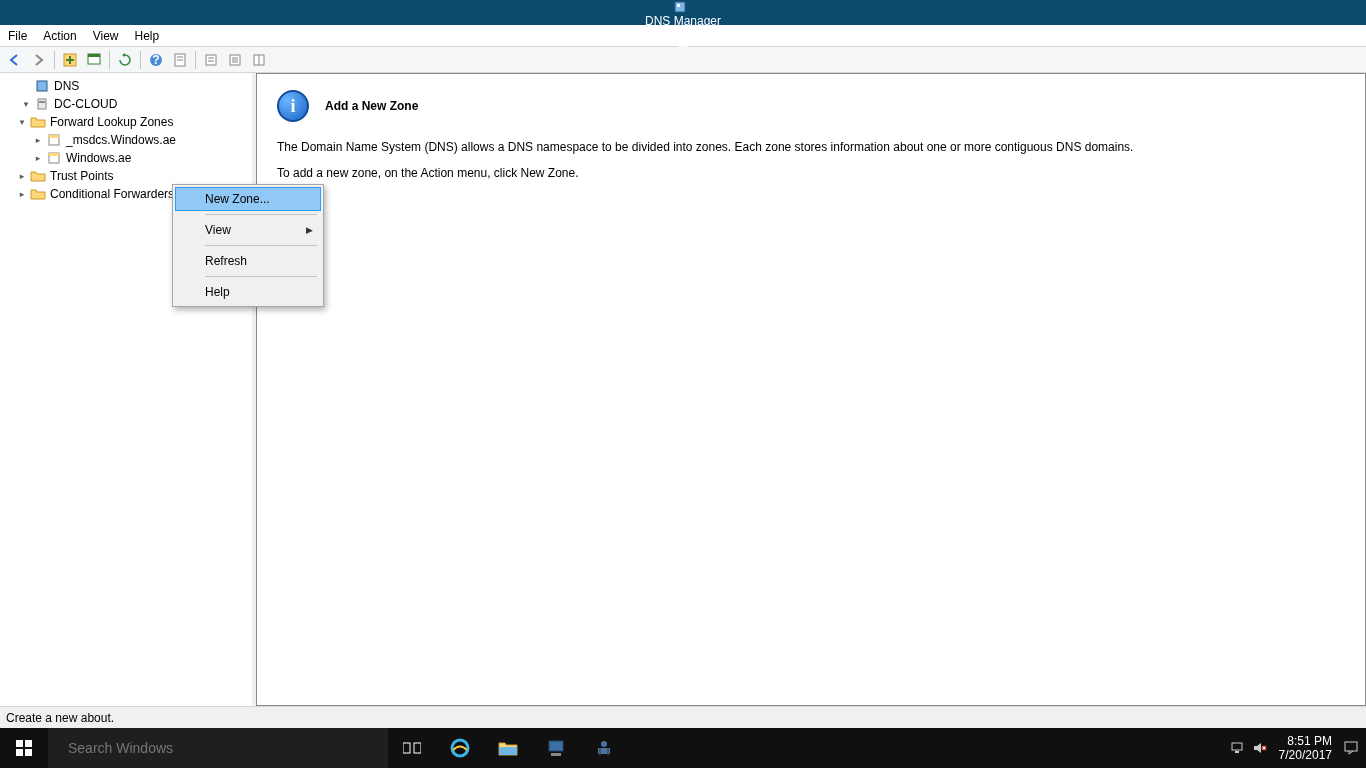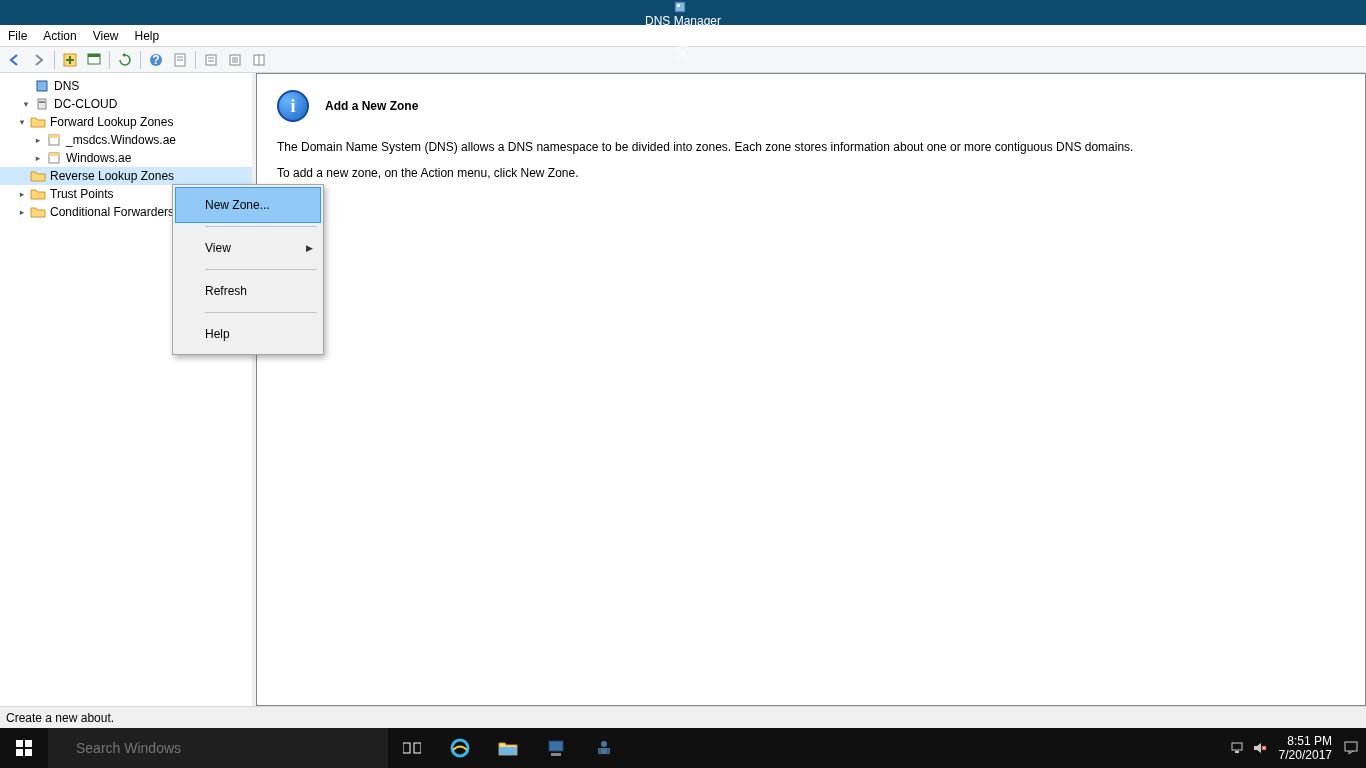--- a/index.html
+++ b/index.html
@@ -171,21 +171,21 @@
     left: 172px;
     top: 184px;
     width: 152px;
     background: #f0f0f0;
     border: 1px solid #a7a7a7;
     box-shadow: 2px 3px 6px rgba(0,0,0,0.3);
     z-index: 100;
     padding: 2px;
   }
   .cm-item {
-    height: 36px;
+    height: 24px;
     display: flex;
     align-items: center;
     padding: 0 24px 0 30px;
     position: relative;
   }
   .cm-item.hover {
     background: #90c8f6;
     border: 1px solid #3399ff;
     padding: 0 23px 0 29px;
   }
@@ -226,21 +226,21 @@
     align-items: center;
     justify-content: center;
     color: #fff;
   }
   .search-box {
     width: 340px;
     height: 40px;
     background: #1f1f1f;
     display: flex;
     align-items: center;
-    padding-left: 28px;
+    padding-left: 20px;
     color: #0ea5e9;
     border: none;
     outline: none;
     font-size: 14px;
   }
   .task-btn {
     width: 48px;
     height: 40px;
     display: flex;
     align-items: center;
@@ -426,29 +426,20 @@
     </div>
     <div class="tree-row indent-2">
       <span class="expander">▸</span>
       <span class="tree-icon">
           <svg width="14" height="14">
             <rect x="2" y="2" width="10" height="10" fill="#fff" stroke="#888"></rect>
             <rect x="2" y="2" width="10" height="3" fill="#ffd77a"></rect>
           </svg>
         </span>
       <span class="tree-label">Windows.ae</span>
-    </div>
-    <div class="tree-row indent-1 selected">
-      <span class="expander"></span>
-      <span class="tree-icon">
-          <svg width="16" height="12">
-            <path d="M1 2 L6 2 L7 4 L15 4 L15 11 L1 11 Z" fill="#ffd77a" stroke="#cc9a2a"></path>
-          </svg>
-        </span>
-      <span class="tree-label">Reverse Lookup Zones</span>
     </div>
     <div class="tree-row indent-1">
       <span class="expander">▸</span>
       <span class="tree-icon">
           <svg width="16" height="12">
             <path d="M1 2 L6 2 L7 4 L15 4 L15 11 L1 11 Z" fill="#ffd77a" stroke="#cc9a2a"></path>
           </svg>
         </span>
       <span class="tree-label">Trust Points</span>
     </div>

